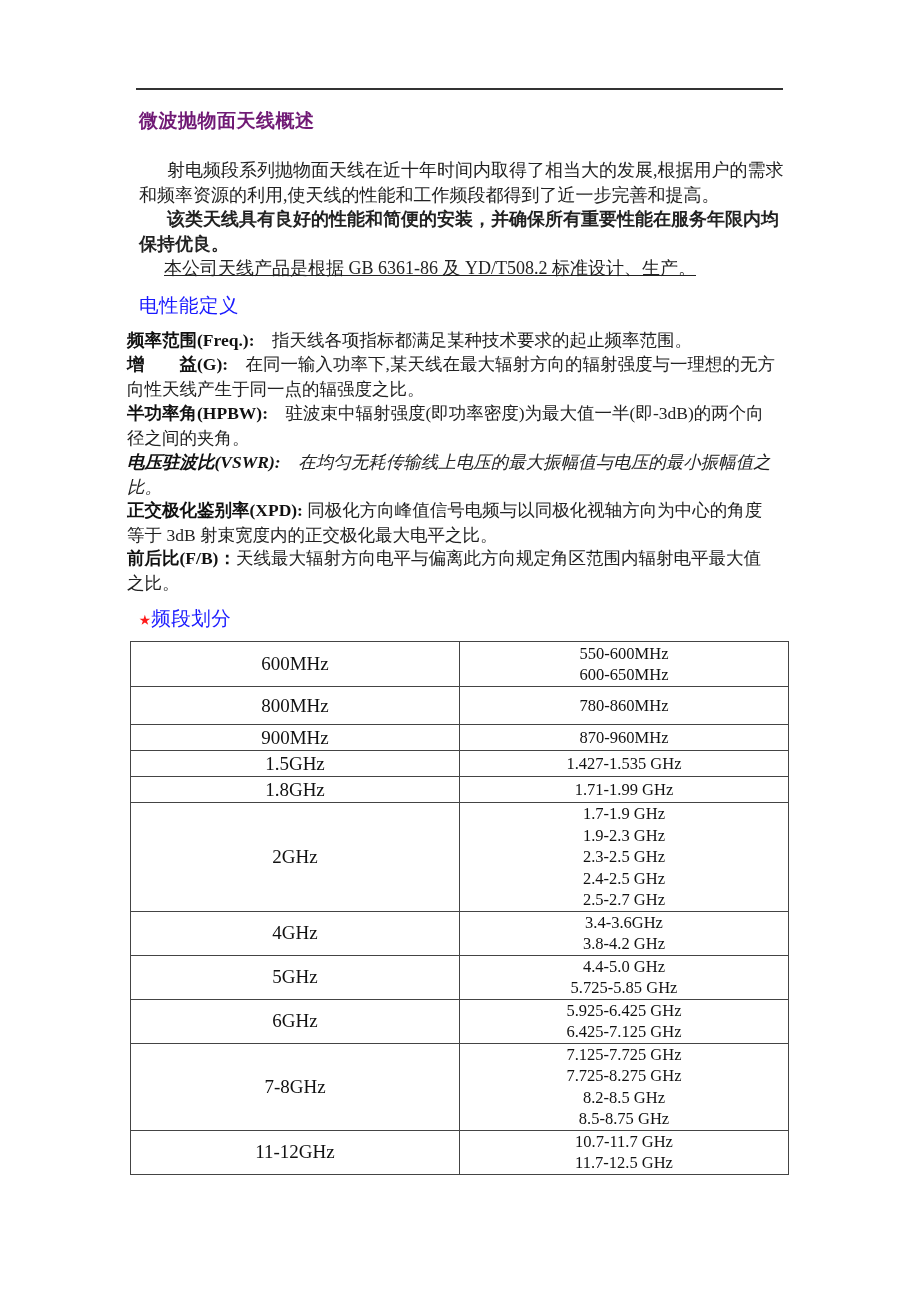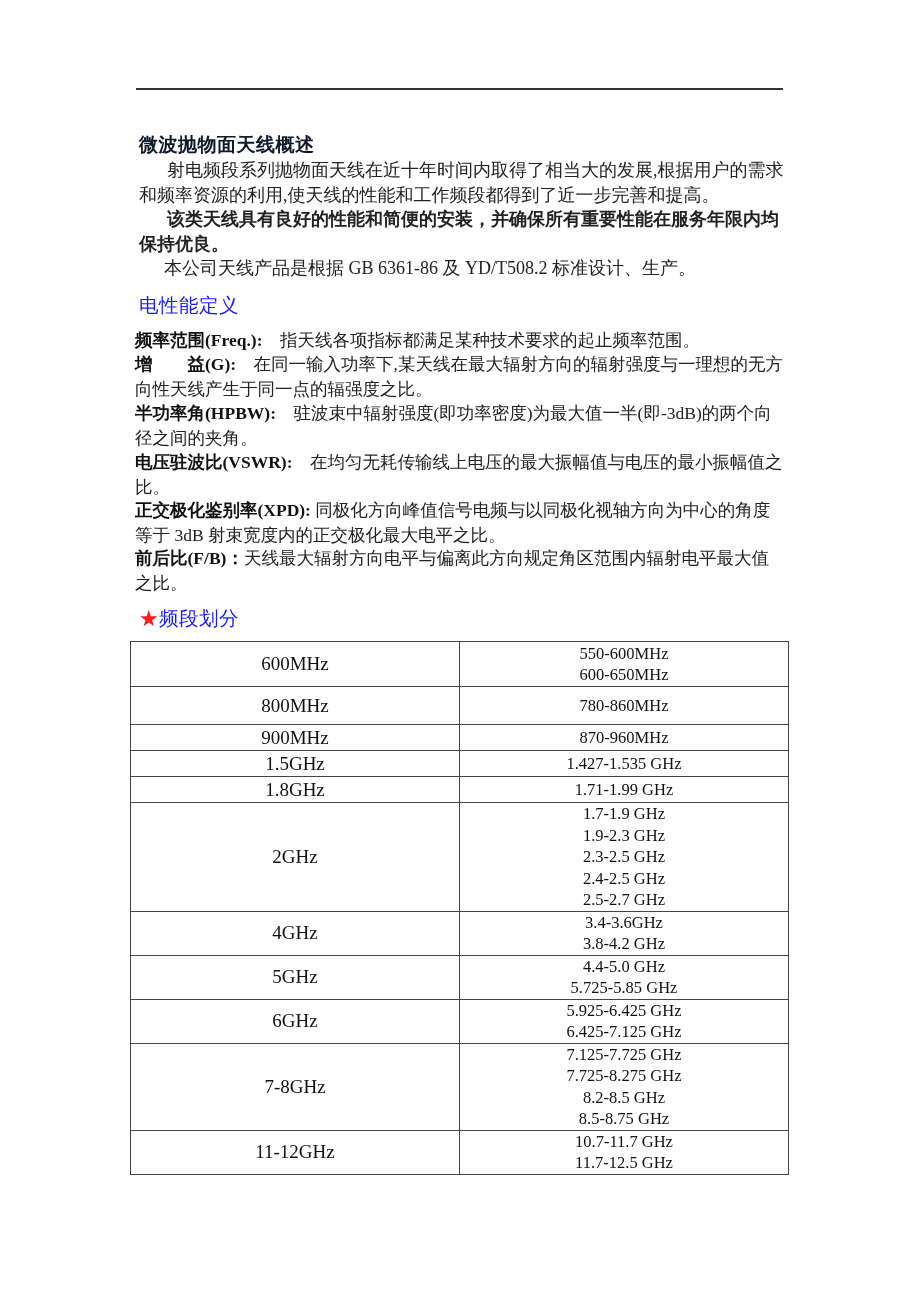--- a/index.html
+++ b/index.html
@@ -1,59 +1,59 @@
 <!DOCTYPE html>
 <html><head>
 <meta charset="utf-8">
 <style>
   html, body { margin: 0; padding: 0; background: #ffffff; }
   body { width: 920px; height: 1302px; position: relative; overflow: hidden;
          font-family: "Liberation Serif", "DejaVu Serif", serif; color: #111; }
   .rule { position: absolute; left: 136px; top: 88px; width: 647px; height: 0;
           border-top: 2px solid #333; }
-  .title { position: absolute; left: 139px; top: 132px; font-family: "DejaVu Sans", "Liberation Sans", sans-serif;
-           font-weight: bold; font-size: 19px; letter-spacing: 0.5px; color: #0f172a; }
+  .title { position: absolute; left: 139px; top: 108px; font-family: "DejaVu Sans", "Liberation Sans", sans-serif;
+           font-weight: bold; font-size: 19px; letter-spacing: 0.5px; color: #701a75; }
   .para { position: absolute; left: 139px; width: 650px; font-size: 18px; line-height: 24.5px; color: #222; }
   .para.indent { text-indent: 28px; }
   .para.indent2 { text-indent: 25px; }
-  .h2 { position: absolute; left: 139px; font-family: Liberation Sans, sans-serif;
+  .h2 { position: absolute; left: 139px; font-family: Liberation Mono, monospace;
         font-size: 19.5px; color: #1a1aff; letter-spacing: 0.5px; }
   .star { color: #ff1a1a; }
-  .def { position: absolute; left: 135px; width: 650px; font-size: 17.5px; line-height: 24.5px; color: #222; }
+  .def { position: absolute; left: 127px; width: 650px; font-size: 17.5px; line-height: 24.5px; color: #222; }
   .def b { color: #111; font-weight: bold; }
   table.bands { position: absolute; left: 130px; top: 641px; width: 659px; border-collapse: collapse;
                 font-family: "Liberation Serif", "DejaVu Serif", serif; color: #111; }
   table.bands td { border: 1.5px solid #444; text-align: center; vertical-align: middle; padding: 0; }
   td.band { width: 328px; font-size: 19px; }
   td.ranges { font-size: 16.5px; line-height: 21.5px; }
   td.ranges div { line-height: 21.5px; }
 </style>
 </head>
 <body>
 
 <div class="rule"></div>
 
 <div class="title">微波抛物面天线概述</div>
 
 <div class="para indent" style="top:158px;">射电频段系列抛物面天线在近十年时间内取得了相当大的发展,根据用户的需求和频率资源的利用,使天线的性能和工作频段都得到了近一步完善和提高。</div>
 <div class="para indent" style="top:207px;font-weight:bold;">该类天线具有良好的性能和简便的安装，并确保所有重要性能在服务年限内均保持优良。</div>
-<div class="para indent2" style="top:256px;">本公司天线产品是根据 GB 6361-86 及 YD/T508.2 标准设计、生产。</div>
+<div class="para indent2" style="top:256px;text-decoration:underline;">本公司天线产品是根据 GB 6361-86 及 YD/T508.2 标准设计、生产。</div>
 
 <div class="h2" style="top:292px;">电性能定义</div>
 
 <div class="def" style="top:328px;">
   <b>频率范围(Freq.):</b><span>　指天线各项指标都满足某种技术要求的起止频率范围。</span>
 </div>
 <div class="def" style="top:352px;">
   <b>增　　益(G):</b><span>　在同一输入功率下,某天线在最大辐射方向的辐射强度与一理想的无方向性天线产生于同一点的辐强度之比。</span>
 </div>
 <div class="def" style="top:401px;">
   <b>半功率角(HPBW):</b><span>　驻波束中辐射强度(即功率密度)为最大值一半(即-3dB)的两个向径之间的夹角。</span>
 </div>
-<div class="def" style="top:450px;">
+<div class="def" style="top:450px;font-style:italic;">
   <b>电压驻波比(VSWR):</b><span>　在均匀无耗传输线上电压的最大振幅值与电压的最小振幅值之比。</span>
 </div>
 <div class="def" style="top:498px;">
   <b>正交极化鉴别率(XPD):</b><span> 同极化方向峰值信号电频与以同极化视轴方向为中心的角度等于 3dB 射束宽度内的正交极化最大电平之比。</span>
 </div>
 <div class="def" style="top:546px;">
   <b>前后比(F/B)：</b><span>天线最大辐射方向电平与偏离此方向规定角区范围内辐射电平最大值之比。</span>
 </div>
 
 <div class="h2" style="top:605px;">

